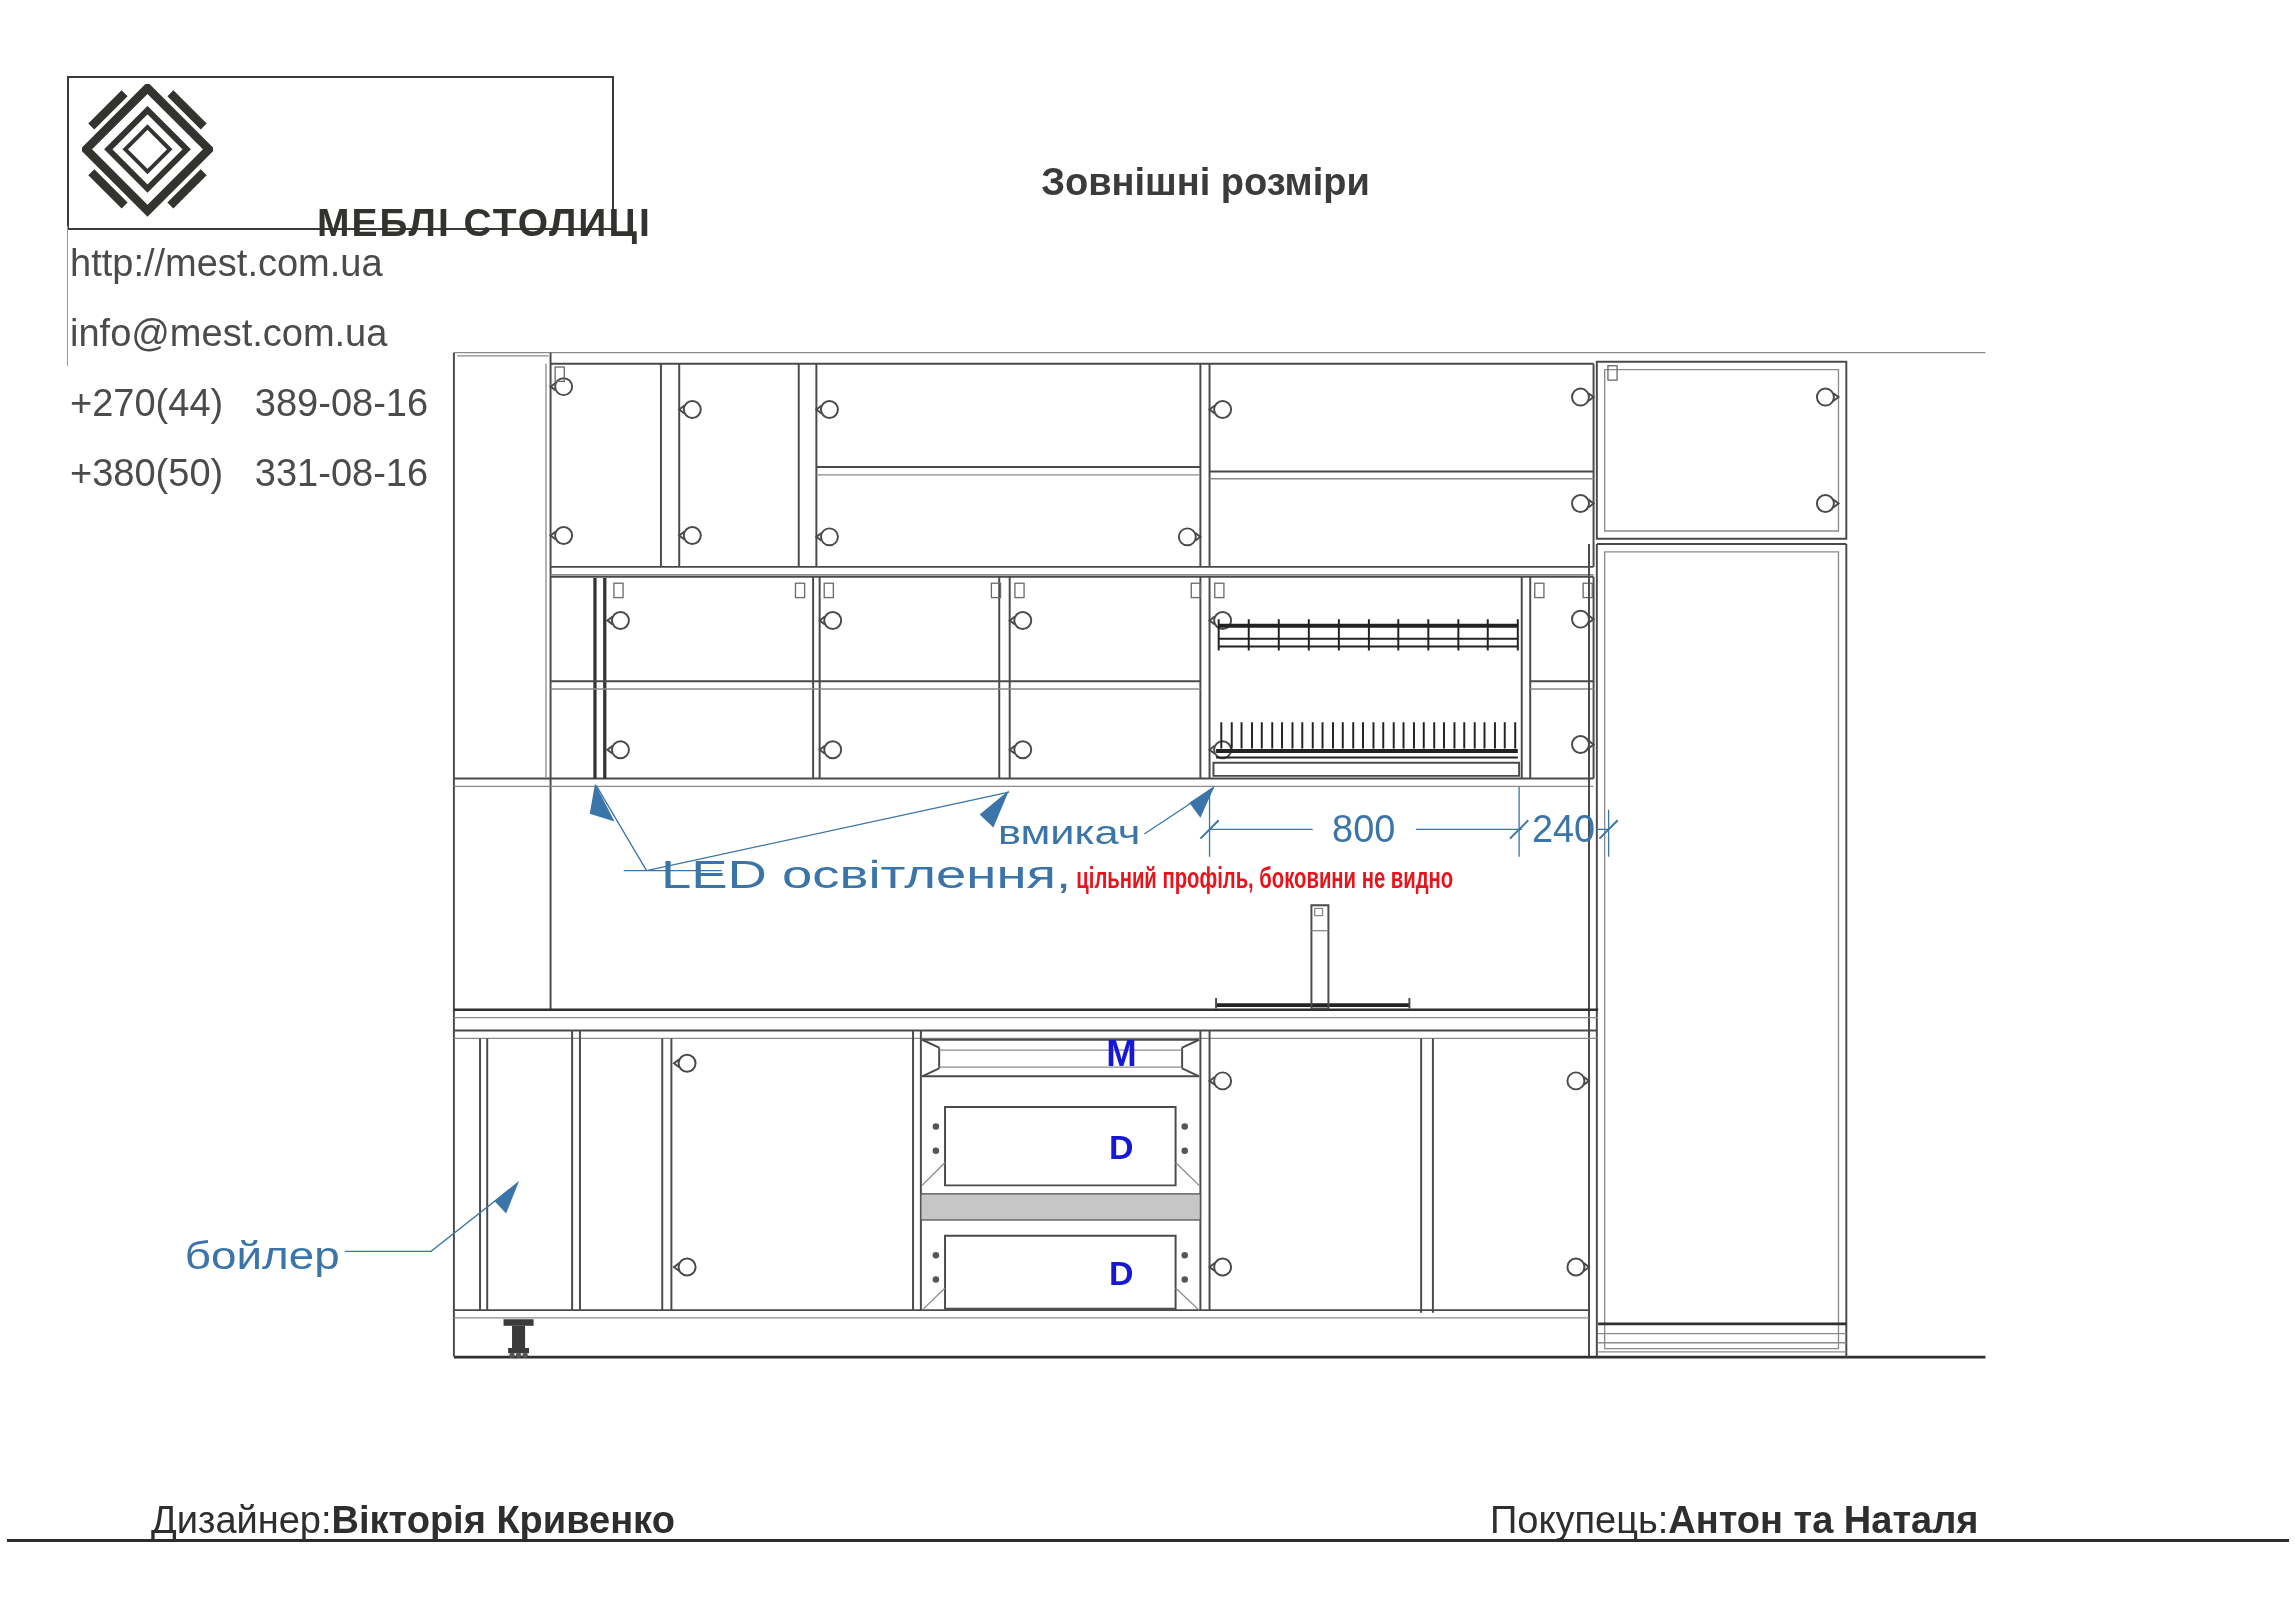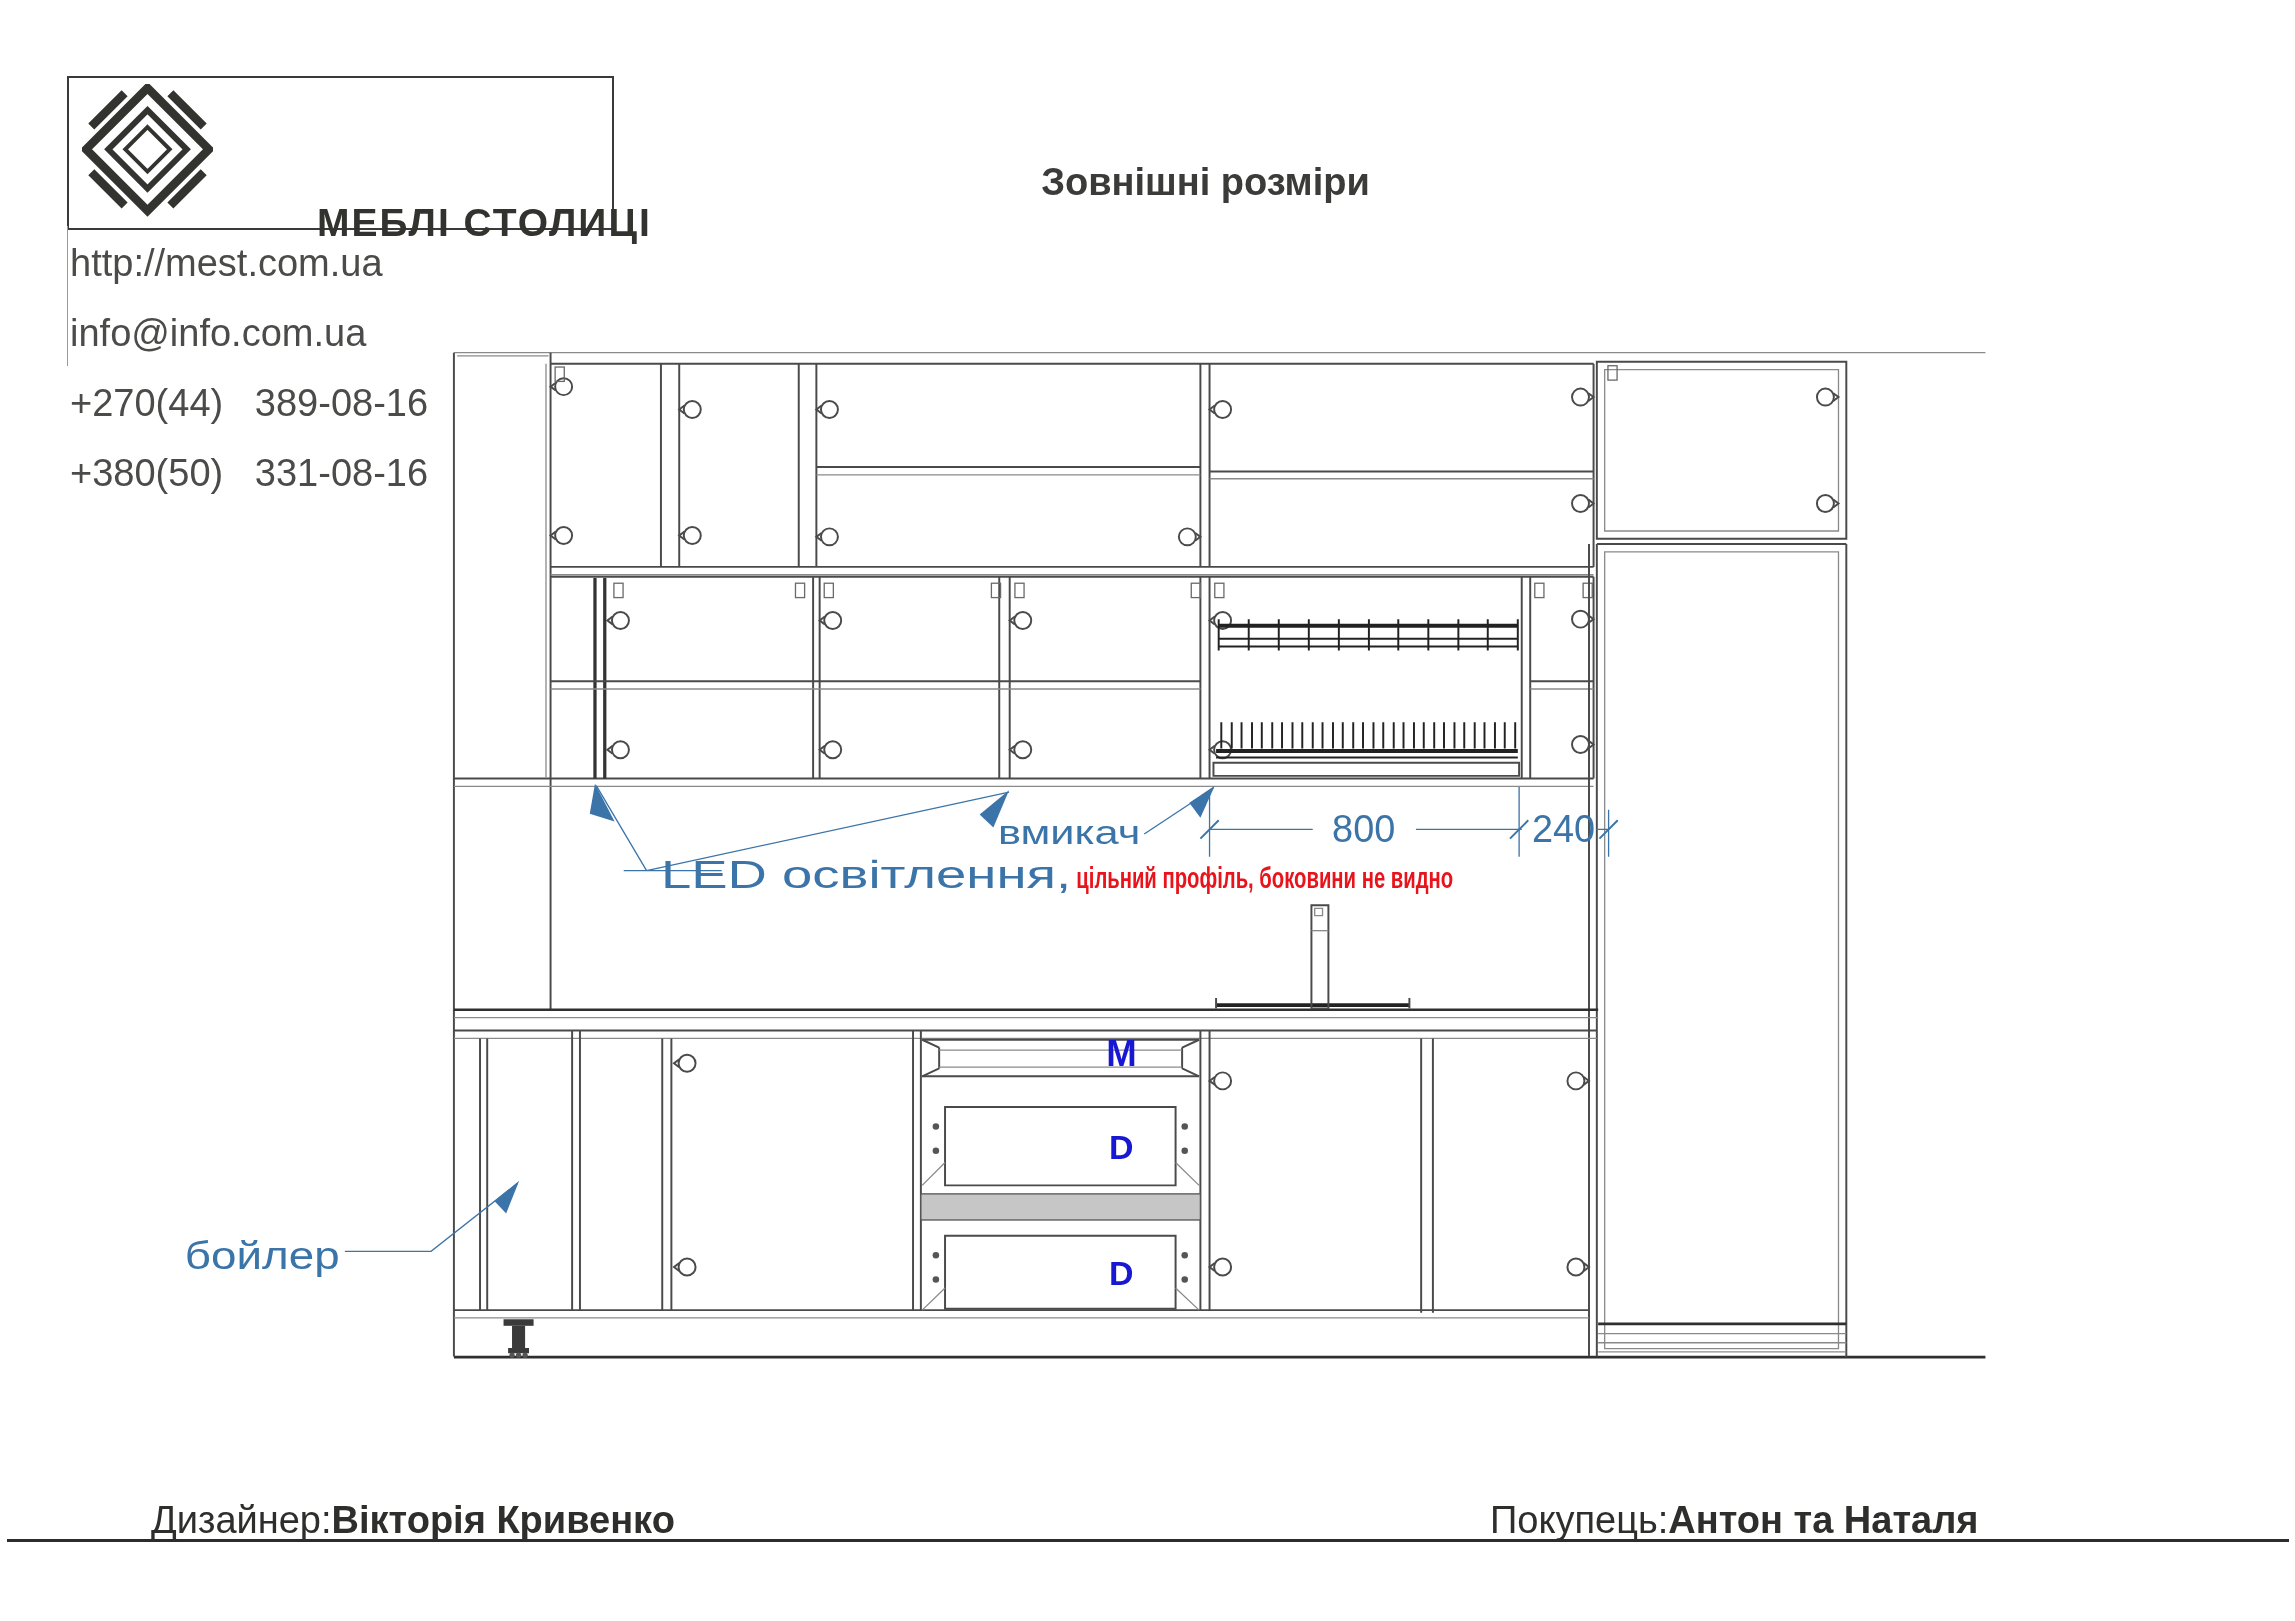--- a/index.html
+++ b/index.html
@@ -48,21 +48,21 @@
     <g stroke="#33332f" fill="none">
       <path d="M100,6 L194,100 L100,194 L6,100 Z" stroke-width="13"></path>
       <path d="M135,14 L186,65 M65,14 L14,65 M135,186 L186,135 M65,186 L14,135" stroke-width="13"></path>
       <path d="M100,40 L160,100 L100,160 L40,100 Z" stroke-width="9"></path>
       <path d="M100,66 L134,100 L100,134 L66,100 Z" stroke-width="6"></path>
     </g>
   </svg>
   <div class="logo-tail"></div>
 
   <div class="contacts"><span>http://mest.com.ua</span><br>
-<span>info@info.com.ua</span><br>
+<span>info@mest.com.ua</span><br>
 <span>+270(44)   389-08-16</span><br>
 <span>+380(50)   331-08-16</span></div>
 
   <div class="title">Зовнішні розміри</div>
 
   <svg class="draw" width="2295" height="1621" viewBox="0 0 3514 2482">
     <defs>
       <g id="cupL">
         <circle cx="0" cy="0" r="13" stroke="#4a4a4a" stroke-width="3" fill="none"></circle>
         <path d="M-12,-6 l-8,6 l8,6" stroke="#4a4a4a" stroke-width="3" fill="none"></path>

